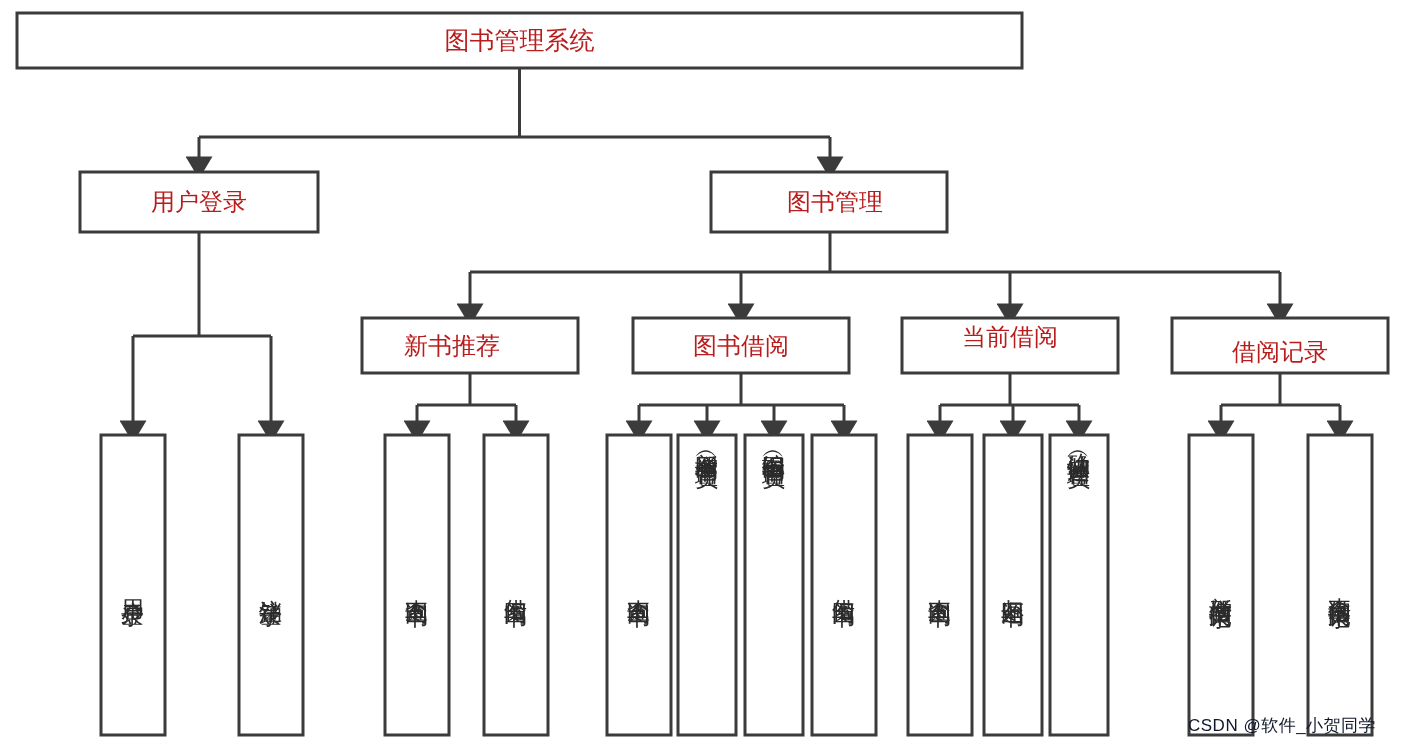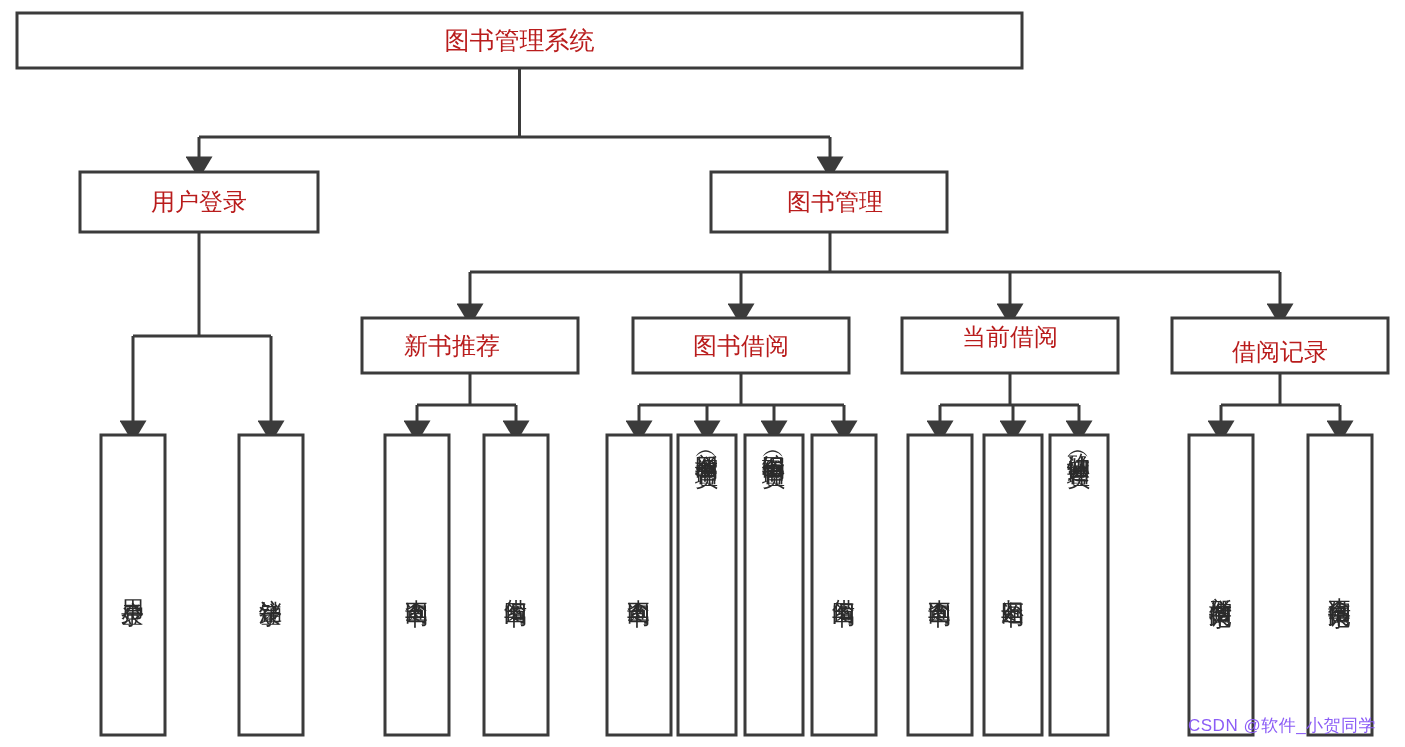--- a/index.html
+++ b/index.html
@@ -26,21 +26,21 @@
     pointer-events:none;
   }
   .htext{
     font-family:"Liberation Sans","DejaVu Sans",sans-serif;
     font-size:24px;color:#b91c1c;white-space:nowrap;
   }
   .htext.title{font-size:25px;}
   #watermark{
     position:absolute;left:1188px;top:714px;
     font-family:"Liberation Sans","DejaVu Sans",sans-serif;
-    font-size:17px;color:#8b5cf6;white-space:nowrap;letter-spacing:0.5px;
+    font-size:17px;color:#0f172a;white-space:nowrap;letter-spacing:0.5px;
   }
 </style>
 </head>
 <body>
 
 <div id="diagram-root">
 
   <svg id="flowchart" viewBox="0 0 1405 747">
     <defs>
       <marker id="arrowhead" markerWidth="9" markerHeight="9" refX="1.2" refY="4.5" orient="auto" markerUnits="strokeWidth">

